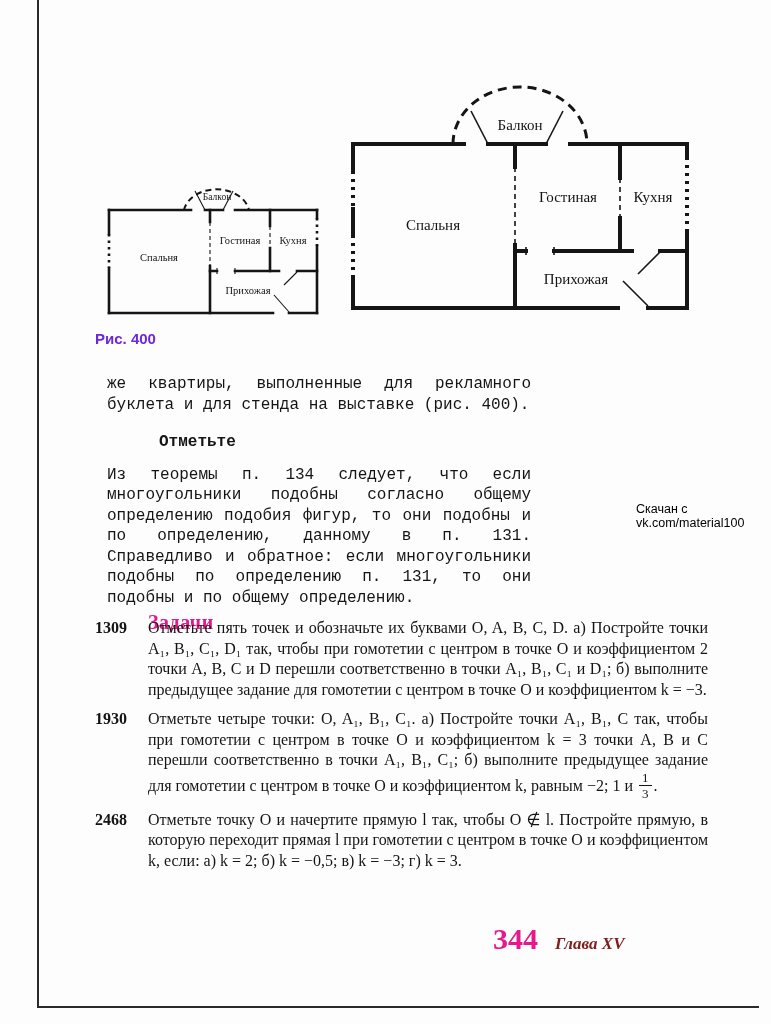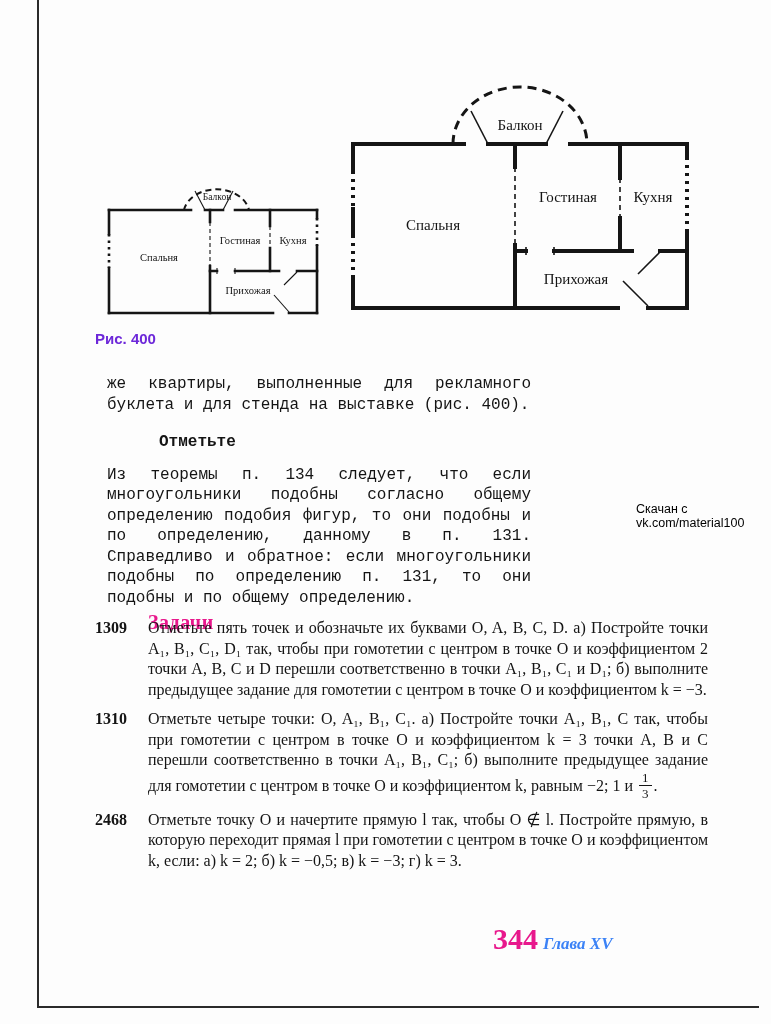--- a/index.html
+++ b/index.html
@@ -42,21 +42,21 @@
   .problem { display:flex; margin-bottom:9px;justify-content:space-between; }
   .pnum { flex:0 0 42px; width:42px; font-weight:bold; font-size:16px; margin-right:11px; line-height:20.5px; }
   .ptext { flex:1; text-align:justify; font-size:16px; line-height:20.5px; }
 
   .frac { display:inline-block; vertical-align:-0.5em; text-align:center; line-height:1.05; margin:0 2px; }
   .frac .fn { display:block; font-size:13px; padding:0 3px 1px; border-bottom:1px solid #141414; }
   .frac .fd { display:block; font-size:13px; padding-top:1px; }
 
   .footer { position:absolute; left:493px; top:922px; display:flex; align-items:baseline; }
   .pageno { color:#e8188c; font-weight:bold; font-size:30px; font-family:"Liberation Serif", serif;text-align:center; }
-  .chapter { color:#3b82f6; font-style:italic; font-weight:bold; font-size:17px; margin-left:5px; }
+  .chapter { color:#7f1d1d; font-style:italic; font-weight:bold; font-size:17px; margin-left:17px; }
 </style>
 </head>
 <body>
 
 <div class="page">
 
   <svg class="plan plan-small" viewBox="0 0 212 133" width="212" height="133">
     <g stroke="#151515" fill="none">
       <path d="M77,28 A33,25 0 0 1 142,28" stroke-width="2" stroke-dasharray="6,4"></path>
       <g stroke-width="2.6" stroke-linecap="square">
@@ -143,21 +143,21 @@
   <div class="watermark">Скачан с vk.com/material100</div>
 
   <div class="tasks-title">Задачи</div>
 
   <div class="problems">
     <div class="problem">
       <span class="pnum">1309</span>
       <span class="ptext">Отметьте пять точек и обозначьте их буквами O, A, B, C, D. а) Постройте точки A₁, B₁, C₁, D₁ так, чтобы при гомотетии с центром в точке O и коэффициентом 2 точки A, B, C и D перешли соответственно в точки A₁, B₁, C₁ и D₁; б) выполните предыдущее задание для гомотетии с центром в точке O и коэффициентом k = −3.</span>
     </div>
     <div class="problem">
-      <span class="pnum">1310</span>
+      <span class="pnum">1930</span>
       <span class="ptext"><span>Отметьте четыре точки: O, A₁, B₁, C₁. а) Постройте точки A₁, B₁, C так, чтобы при гомотетии с центром в точке O и коэффициентом k = 3 точки A, B и C перешли соответственно в точки A₁, B₁, C₁; б) выполните предыдущее задание для гомотетии с центром в точке O и коэффициентом k, равным −2; 1 и </span><span class="frac"><span class="fn">1</span><span class="fd">3</span></span><span>.</span></span>
     </div>
     <div class="problem">
       <span class="pnum">2468</span>
       <span class="ptext">Отметьте точку O и начертите прямую l так, чтобы O ∉ l. Постройте прямую, в которую переходит прямая l при гомотетии с центром в точке O и коэффициентом k, если: а) k = 2; б) k = −0,5; в) k = −3; г) k = 3.</span>
     </div>
   </div>
 
   <div class="footer">
     <span class="pageno">344</span>

